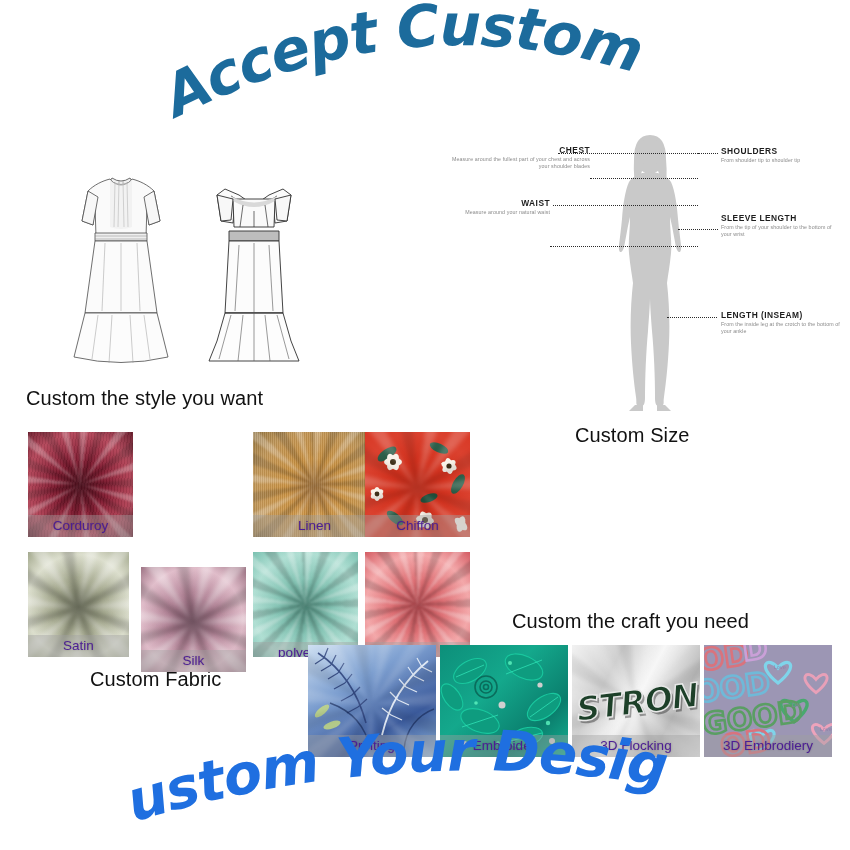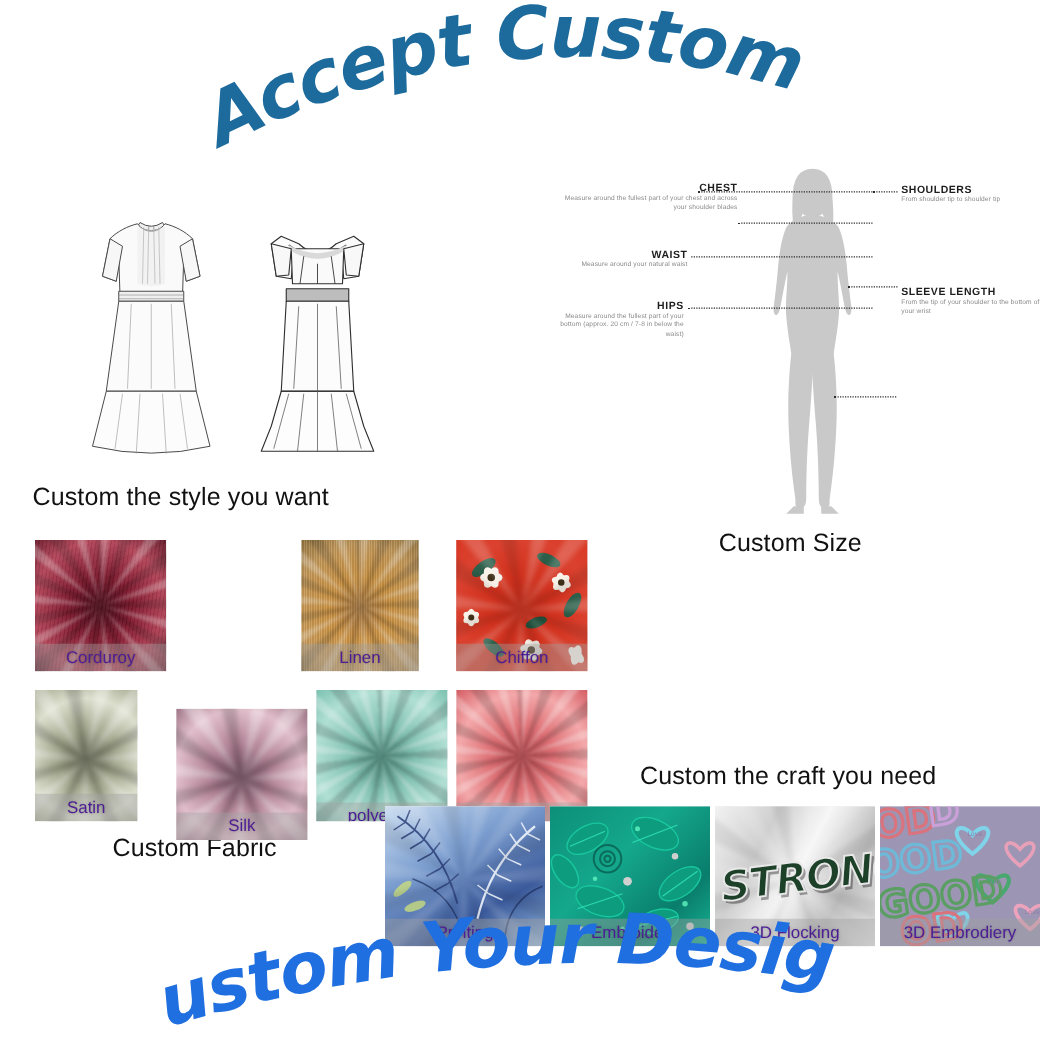--- a/index.html
+++ b/index.html
@@ -285,52 +285,52 @@
     <div class="sc-label sc-left" style="left:0px;top:20px;width:145px;">
       <div class="sc-title">CHEST</div>
       <div class="sc-desc">Measure around the fullest part of your chest and across your shoulder blades</div>
     </div>
 
     <div class="sc-label sc-left" style="left:0px;top:73px;width:105px;">
       <div class="sc-title">WAIST</div>
       <div class="sc-desc">Measure around your natural waist</div>
     </div>
 
-    <div class="sc-label sc-left" style="left:0px;top:114px;width:102px;">
-      <div class="sc-title">HIPS</div>
-      <div class="sc-desc">Measure around the fullest part of your bottom (approx. 20 cm / 7-8 in below the waist)</div>
-    </div>
 
     <div class="sc-label sc-right" style="left:276px;top:21px;width:120px;">
       <div class="sc-title">SHOULDERS</div>
       <div class="sc-desc">From shoulder tip to shoulder tip</div>
     </div>
 
-    <div class="sc-label sc-right" style="left:276px;top:103px;width:122px;">
+    <div class="sc-label sc-right" style="left:276px;top:88px;width:122px;">
       <div class="sc-title">SLEEVE LENGTH</div>
       <div class="sc-desc">From the tip of your shoulder to the bottom of your wrist</div>
     </div>
 
+    <div class="sc-label sc-right" style="left:276px;top:185px;width:124px;">
+      <div class="sc-title">LENGTH (INSEAM)</div>
+      <div class="sc-desc">From the inside leg at the crotch to the bottom of your ankle</div>
+    </div>
   </div>
 
   <div class="heading" style="left:26px;top:387px;">Custom the style you want</div>
   <div class="heading" style="left:575px;top:424px;">Custom Size</div>
   <div class="heading" style="left:90px;top:668px;">Custom Fabric</div>
   <div class="heading" style="left:512px;top:599px;margin-top:11px;">Custom the craft you need</div>
 
   <div class="tile" style="left:28px;top:432px;width:105px;height:105px;">
     <div class="swatch" style="background:radial-gradient(circle at 48% 50%,#6f1428 0%,#8e1f36 38%,#a8283f 68%,#5e1020 100%);"></div>
     <div class="ribs"></div>
       <div class="swirl"></div>
       <div class="vign"></div>
     <div class="cap">Corduroy</div>
   </div>
 
 
-  <div class="tile" style="left:241px;top:432px;width:94px;height:105px;text-decoration:underline;">
+  <div class="tile" style="left:253px;top:432px;width:123px;height:105px;text-decoration:underline;">
     <div class="swatch" style="background:radial-gradient(circle at 50% 55%,#e9a557 0%,#d99c45 35%,#c08a3c 65%,#8a6a33 100%);"></div>
     <div class="swirl"></div>
     <div class="swatch" style="background:repeating-linear-gradient(90deg, rgba(255,255,255,.12) 0 1px, rgba(0,0,0,.07) 1px 2px);"></div>
     <div class="vign"></div>
     <div class="cap">Linen</div>
   </div>
 
   <div class="tile" style="left:365px;top:432px;width:105px;height:105px;">
     <div class="swatch" style="background:#d42f1f;"></div>
     <svg class="floral" viewBox="0 0 105 105" preserveAspectRatio="none">
@@ -375,21 +375,21 @@
           <circle cx="60" cy="88" r="3"></circle>
             <circle cx="12" cy="62" r="2.4"></circle>
         </g>
       </g>
     </svg>
     <div class="swirl2" style="opacity:.55"></div>
     <div class="vign" style="opacity:.5"></div>
     <div class="cap">Chiffon</div>
   </div>
 
-  <div class="tile" style="left:28px;top:552px;width:82px;height:105px;">
+  <div class="tile" style="left:28px;top:552px;width:101px;height:105px;">
     <div class="swatch" style="background:radial-gradient(circle at 50% 52%,#8f9478 0%,#b3b79c 40%,#d7dac6 70%,#9ba184 100%);"></div>
     <div class="swirl2"></div>
       <div class="vign"></div>
     <div class="cap">Satin</div>
   </div>
 
   <div class="tile" style="left:141px;top:552px;width:105px;height:105px;margin-top:15px;">
     <div class="swatch" style="background:radial-gradient(circle at 48% 50%,#9c6c82 0%,#c190a4 38%,#dcb3c2 68%,#8e6274 100%);"></div>
     <div class="swirl2"></div>
       <div class="vign"></div>

